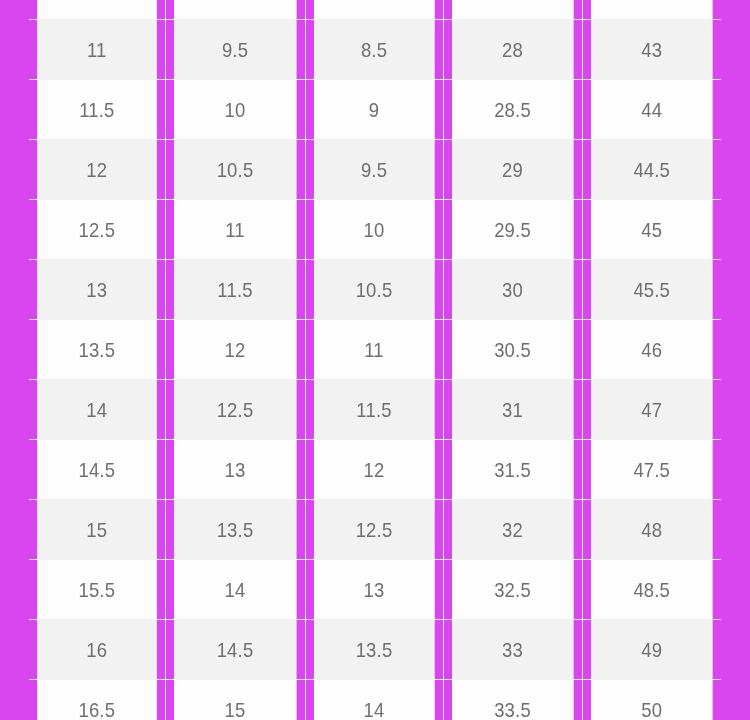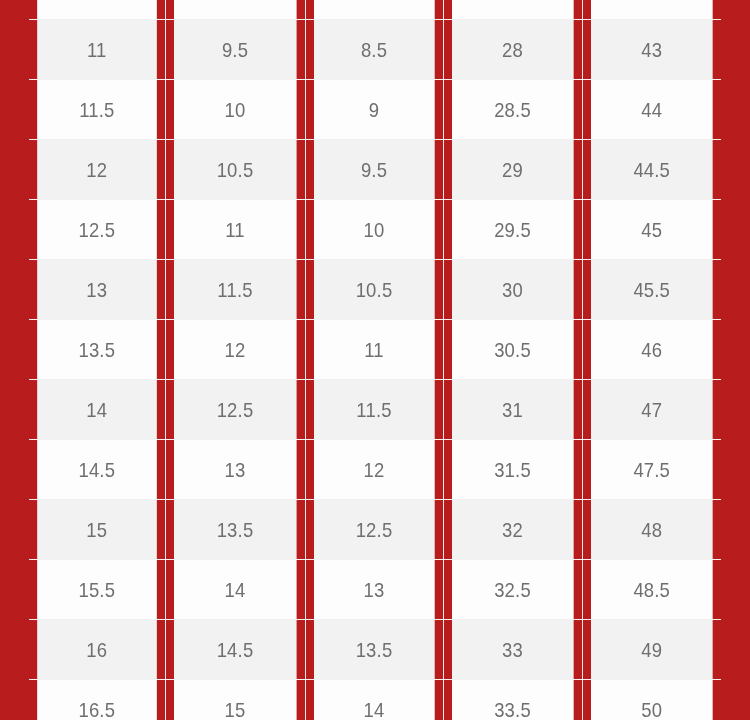--- a/index.html
+++ b/index.html
@@ -11,21 +11,21 @@
     width: 750px;
     height: 720px;
     overflow: hidden;
     font-family: "Liberation Sans", sans-serif;
   }
 
   .page {
     position: relative;
     width: 750px;
     height: 720px;
-    background: #b91c1c;
+    background: #d946ef;
     overflow: hidden;
   }
 
   
   .size-table-wrap {
     position: absolute;
     left: 29px;
     top: 0;
     width: 692px;
     height: 720px;

